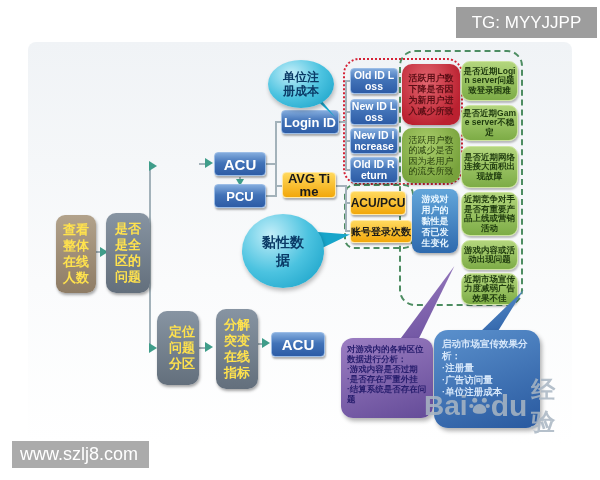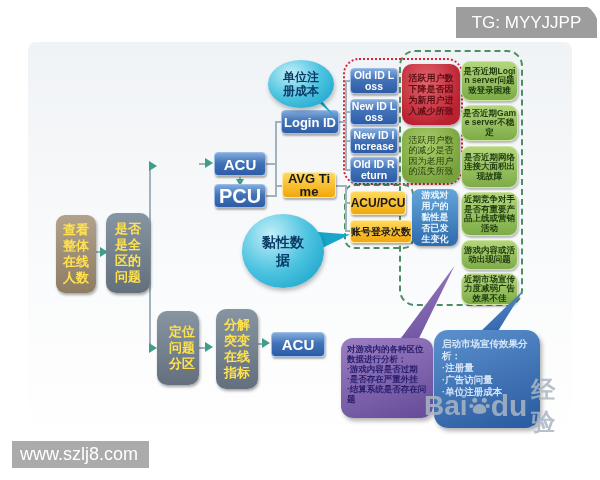--- a/index.html
+++ b/index.html
@@ -1,17 +1,17 @@
 <!DOCTYPE html>
 <html><head>
 <meta charset="utf-8">
 <style>
   html,body{margin:0;padding:0;background:#fff;}
   #stage{position:relative;width:600px;height:480px;background:#ffffff;overflow:hidden;
-         font-family:"Liberation Sans","DejaVu Sans",sans-serif;border-radius:32px;}
+         font-family:"Liberation Sans","DejaVu Sans",sans-serif;}
   .abs{position:absolute;box-sizing:border-box;}
   .ctr{display:flex;align-items:center;justify-content:center;text-align:center;}
   .wrap{word-break:break-all;overflow-wrap:anywhere;}
   .panel{background:linear-gradient(180deg,#f0f3f6 0%,#fafbfc 60%,#ffffff 100%);border-radius:8px;}
   .tan-box{background:linear-gradient(180deg,#b2a28b,#8e7c65);color:#ffe24d;font-weight:bold;
            border-radius:9px;box-shadow:1px 2px 3px rgba(0,0,0,.35);}
   .gray-box{background:linear-gradient(180deg,#8794a2,#636f7c);color:#ffe24d;font-weight:bold;
            border-radius:10px;box-shadow:1px 2px 3px rgba(0,0,0,.35);}
   .blue-box{background:linear-gradient(180deg,#82abdd 0%,#4273b8 45%,#2d5ca6 100%);color:#fff;
            font-weight:bold;border:1px solid #9cbde6;border-radius:4px;box-shadow:1px 2px 2px rgba(0,0,0,.3);}
@@ -84,40 +84,40 @@
   <div class="abs arr-d" style="left:236px;top:179px;"></div>
   <div class="abs arr-r" style="left:205px;top:342px;"></div>
   <div class="abs arr-r" style="left:262px;top:338px;"></div>
 
   <div class="abs tan-box ctr wrap" style="left:56px;top:215px;width:40px;height:78px;font-size:13px;line-height:16px;padding:2px;">查看整体在线人数</div>
   <div class="abs gray-box ctr wrap" style="left:106px;top:213px;width:44px;height:80px;font-size:13px;line-height:16px;padding:2px 4px;">是否是全区的问题</div>
   <div class="abs gray-box ctr wrap" style="left:157px;top:311px;width:42px;height:74px;font-size:13px;line-height:16px;padding:2px 4px;text-align:right;">定位问题分区</div>
   <div class="abs gray-box ctr wrap" style="left:216px;top:309px;width:42px;height:80px;font-size:13px;line-height:16px;padding:2px 4px;">分解突变在线指标</div>
 
   <div class="abs blue-box ctr" style="left:214px;top:152px;width:52px;height:24px;font-size:15px;">ACU</div>
-  <div class="abs blue-box ctr" style="left:214px;top:184px;width:52px;height:24px;font-size:20px;">PCU</div>
+  <div class="abs blue-box ctr" style="left:214px;top:184px;width:52px;height:24px;font-size:13px;">PCU</div>
   <div class="abs blue-box ctr" style="left:281px;top:110px;width:58px;height:24px;font-size:13px;">Login ID</div>
   <div class="abs yellow-box ctr wrap" style="left:282px;top:172px;width:54px;height:26px;font-size:13px;line-height:13px;">AVG Time</div>
   <div class="abs blue-box ctr" style="left:271px;top:332px;width:54px;height:25px;font-size:15px;">ACU</div>
   <div class="abs yellow-box ctr" style="left:350px;top:191px;width:56px;height:24px;font-size:12px;">ACU/PCU</div>
   <div class="abs yellow-box ctr" style="left:350px;top:220px;width:62px;height:23px;font-size:10px;">账号登录次数</div>
 
   <div class="abs" style="left:312px;top:96px;width:24px;height:22px;background:#17a5ca;clip-path:polygon(0 0,35% 15%,100% 100%);"></div>
   <div class="abs bubble ctr wrap" style="left:268px;top:60px;width:66px;height:48px;font-size:12px;line-height:14px;padding:3px 10px;">单位注册成本</div>
   <div class="abs" style="left:318px;top:228px;width:32px;height:26px;background:#17a5ca;clip-path:polygon(0 15%,0 85%,100% 25%);"></div>
   <div class="abs bubble ctr wrap" style="left:242px;top:214px;width:82px;height:74px;font-size:14px;line-height:18px;padding:4px 16px;">黏性数据</div>
 
   <div class="abs blue-box ctr wrap" style="left:350px;top:68px;width:48px;height:26px;font-size:10.5px;line-height:11px;">Old ID Loss</div>
   <div class="abs blue-box ctr wrap" style="left:350px;top:99px;width:48px;height:26px;font-size:10.5px;line-height:11px;">New ID Loss</div>
   <div class="abs blue-box ctr wrap" style="left:350px;top:128px;width:48px;height:26px;font-size:10.5px;line-height:11px;">New ID Increase</div>
   <div class="abs blue-box ctr wrap" style="left:350px;top:157px;width:48px;height:26px;font-size:10.5px;line-height:11px;">Old ID Return</div>
 
   <div class="abs red-q ctr wrap" style="left:402px;top:64px;width:58px;height:61px;font-size:9px;line-height:11px;padding:2px 5px;">活跃用户数下降是否因为新用户进入减少所致</div>
   <div class="abs green-q ctr wrap" style="left:402px;top:128px;width:58px;height:55px;font-size:9px;line-height:10.5px;padding:2px 5px;">活跃用户数的减少是否因为老用户的流失所致</div>
-  <div class="abs blue-q ctr wrap" style="left:412px;top:189px;width:46px;height:57px;font-size:9px;line-height:11px;padding:10px 6px;">游戏对用户的黏性是否已发生变化</div>
+  <div class="abs blue-q ctr wrap" style="left:412px;top:189px;width:46px;height:64px;font-size:9px;line-height:11px;padding:10px 6px;">游戏对用户的黏性是否已发生变化</div>
 
   <div class="abs green-item ctr wrap" style="left:461px;top:61px;width:57px;height:40px;font-size:8.5px;line-height:9.5px;">是否近期Login server问题致登录困难</div>
   <div class="abs green-item ctr wrap" style="left:461px;top:105px;width:57px;height:36px;font-size:8.5px;line-height:9.5px;">是否近期Game server不稳定</div>
   <div class="abs green-item ctr wrap" style="left:461px;top:146px;width:57px;height:42px;font-size:8.5px;line-height:9.5px;">是否近期网络连接大面积出现故障</div>
   <div class="abs green-item ctr wrap" style="left:461px;top:192px;width:57px;height:44px;font-size:8.5px;line-height:9.5px;">近期竞争对手是否有重要产品上线或营销活动</div>
   <div class="abs green-item ctr wrap" style="left:461px;top:240px;width:57px;height:30px;font-size:8.5px;line-height:9.5px;">游戏内容或活动出现问题</div>
   <div class="abs green-item ctr wrap" style="left:461px;top:273px;width:57px;height:32px;font-size:8.5px;line-height:9.5px;">近期市场宣传力度减弱广告效果不佳</div>
 
   <div class="abs" style="left:398px;top:266px;width:60px;height:76px;background:linear-gradient(160deg,#9a7cc0,#6a4f9e);clip-path:polygon(94% 0,0 100%,32% 100%);"></div>
   <div class="abs" style="left:478px;top:290px;width:48px;height:44px;background:linear-gradient(160deg,#5b91cd,#2a5da4);clip-path:polygon(95% 0,0 100%,38% 100%);"></div>

